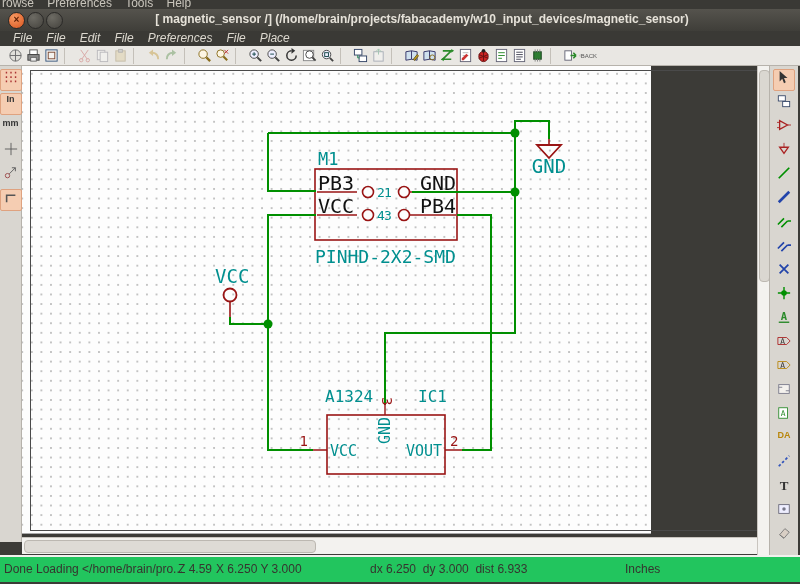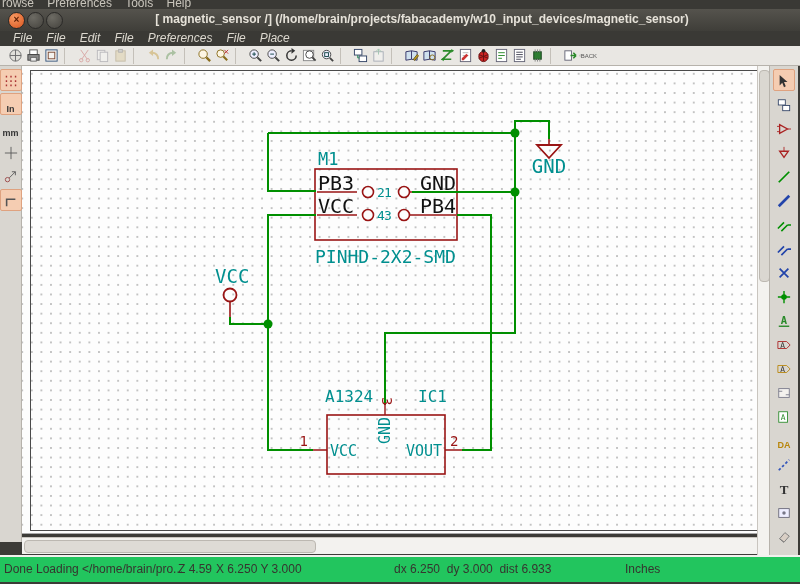--- a/index.html
+++ b/index.html
@@ -29,40 +29,40 @@
   .tb{width:18px;height:18px;display:inline-flex;align-items:center;justify-content:center;flex:0 0 auto;}
   .tb svg{display:block}
   .tb.dis{opacity:.35}
   .sep{width:7px;height:16px;flex:0 0 auto;border-left:1px solid #c4c0b9;margin:0 3px 0 4px;}
   .backlbl{font-size:6px;color:#555;margin-left:-2px}
   
   .ltb{position:absolute;left:0;top:66px;width:22px;height:476px;background:#d9d6d0;
     border-right:1px solid #b6b2ab;display:flex;flex-direction:column;align-items:center;padding-top:2px;box-sizing:border-box;}
   .rtb{position:absolute;left:769px;top:66px;width:29px;height:489px;background:#d9d6d0;
     border-left:1px solid #b6b2ab;display:flex;flex-direction:column;align-items:center;padding-top:2px;box-sizing:border-box;}
-  .sb{width:20px;height:20px;margin:1px 0;display:flex;align-items:flex-end;justify-content:center;
+  .sb{width:20px;height:20px;margin:1px 0;display:flex;align-items:flex-start;justify-content:center;
     border:1px solid transparent;border-radius:2px;font-size:9px;color:#444;}
   .sb.act{background:#f5cdb2;border-color:#dfa27f;}
   .sb .txt{font-size:9px;font-weight:bold;color:#333;}
   
-  .canvas{position:absolute;left:22px;top:66px;width:735px;height:467px;background:#fdfdfd;
+  .canvas{position:absolute;left:22px;top:66px;width:629px;height:467px;background:#fdfdfd;
     background-image:radial-gradient(circle,#c3c3c3 .7px,transparent .9px);
     background-size:9.6px 9.6px;background-position:5px 3px;border-bottom:1px solid #aaa;}
   .page{position:absolute;left:8px;top:4px;width:727px;height:459px;border:1px solid #4a4a4a;}
   .canvas svg{position:absolute;left:0;top:0;}
   
   .vscroll{position:absolute;left:757px;top:66px;width:12px;height:489px;background:#f3f2ef;border-left:1px solid #c9c5bf;}
   .vthumb{position:absolute;left:1px;top:4px;width:9px;height:210px;background:#dad7d1;border:1px solid #bcb8b1;border-radius:4px;}
   .hscroll{position:absolute;left:22px;top:537px;width:735px;height:16px;background:#f3f2ef;border-top:1px solid #c9c5bf;}
   .hthumb{position:absolute;left:2px;top:2px;width:290px;height:11px;background:#dedbd5;border:1px solid #bcb8b1;border-radius:4px;}
   
   .status{position:absolute;left:0;top:555px;width:800px;height:25px;background:#22c55e;
     border-top:2px solid #f2f1ee;font-size:12px;color:#36352f;}
   .status span{position:absolute;top:5px;white-space:pre;}
-  .st-msg{left:4px}.st-z{left:178px}.st-xy{left:216px}.st-d{left:394px}.st-u{left:625px}
+  .st-msg{left:4px}.st-z{left:178px}.st-xy{left:216px}.st-d{left:370px}.st-u{left:625px}
   
   text{font-family:"DejaVu Sans Mono",monospace;}
 </style>
 </head>
 <body>
 
 <div class="app">
 
   <div class="bgmenu">
     <span>rowse    Preferences    Tools    Help</span>

